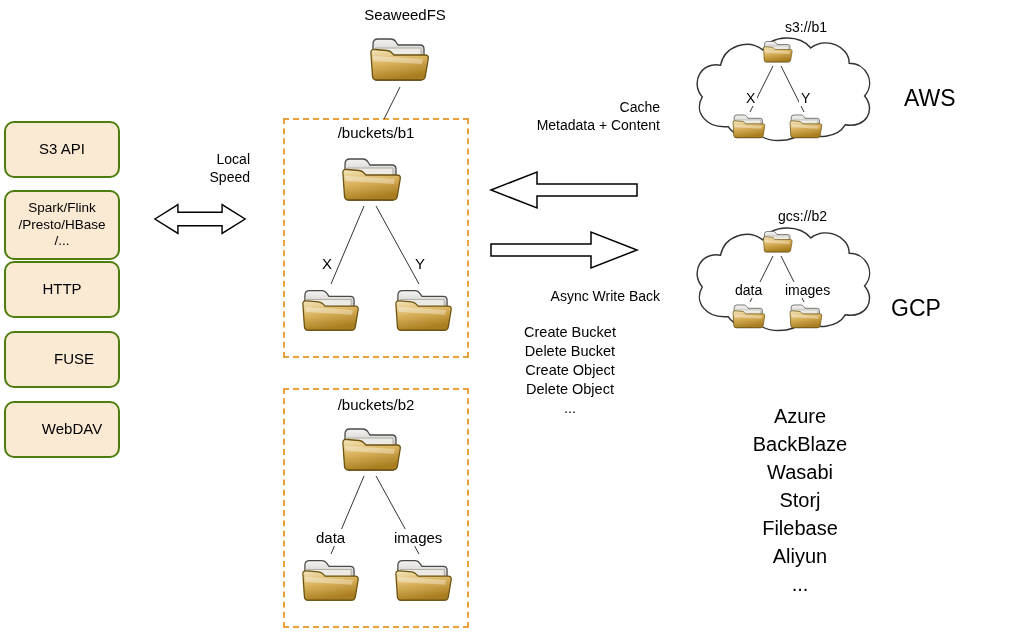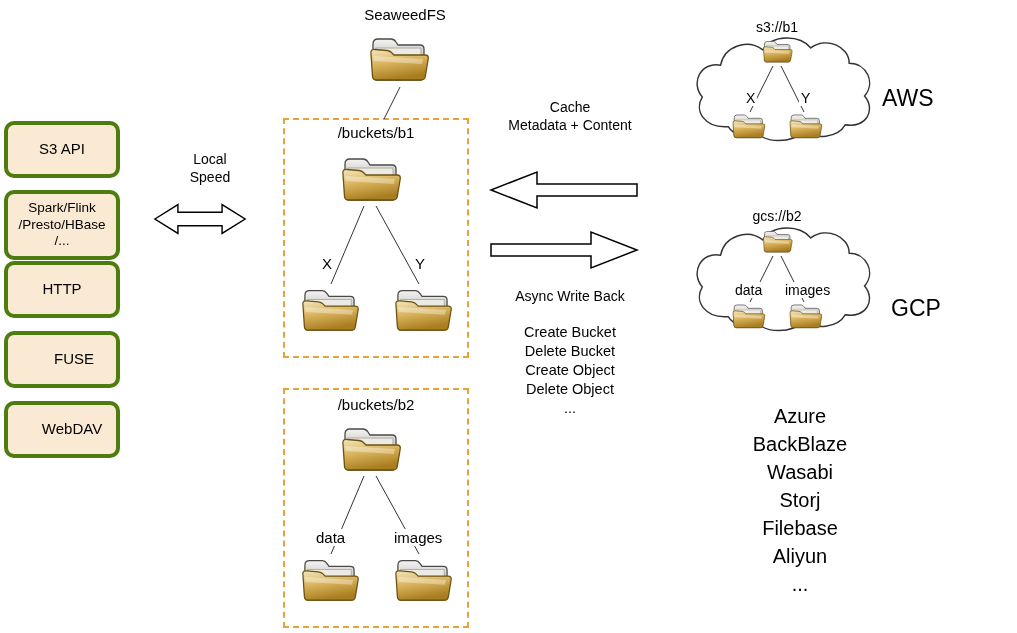--- a/index.html
+++ b/index.html
@@ -9,25 +9,25 @@
     height: 633px;
     background: #ffffff;
     font-family: "Liberation Sans", sans-serif;
     color: #000;
     overflow: hidden;
   }
   .abs { position: absolute; }
   .center { text-align: center; }
   .pre { white-space: pre-line; }
   .label15 { font-size: 15px; line-height: 1.25; }
-  .label14 { font-size: 14px; line-height: 1.3; }
+  .label14 { font-size: 14px; line-height: 1.3; text-align: right; }
   .bigname { font-size: 23px; line-height: 1.1; }
   .api-box {
     background: #fbead3;
-    border: 4px solid #4d7c0f;
+    border: 2px solid #4d7c0f;
     border-radius: 10px;
     display: flex;
     align-items: center;
     justify-content: center;
     text-align: center;
     font-size: 15px;
     line-height: 1.25;
     box-sizing: border-box;
     z-index: 2;
   }
@@ -165,21 +165,21 @@
       <use href="#folderArt"></use>
     </svg>
   <span class="abs node-label sm" style="left:744px;top:90px;">X</span>
   <span class="abs node-label sm" style="left:799px;top:90px;">Y</span>
   <svg class="abs z2" viewBox="0 0 64 56" style="left:730px;top:110px;width:36px;height:31px;">
       <use href="#folderArt"></use>
     </svg>
   <svg class="abs z2" viewBox="0 0 64 56" style="left:787px;top:110px;width:36px;height:31px;">
       <use href="#folderArt"></use>
     </svg>
-  <div class="abs bigname z2" style="left:882px;top:86px;">AWS</div>
+  <div class="abs bigname z2" style="left:904px;top:86px;">AWS</div>
 
   <svg class="abs" viewBox="0 0 200 140" style="left:686px;top:214px;width:192px;height:140px;z-index:0;">
       <use href="#cloudArt"></use>
     </svg>
   <div class="abs center label14 z2" style="left:727px;top:207px;width:100px;">gcs://b2</div>
   <svg class="abs z2" viewBox="0 0 64 56" style="left:761px;top:227px;width:32px;height:28px;">
       <use href="#folderArt"></use>
     </svg>
   <span class="abs node-label sm" style="left:733px;top:282px;">data</span>
   <span class="abs node-label sm" style="left:783px;top:282px;">images</span>

